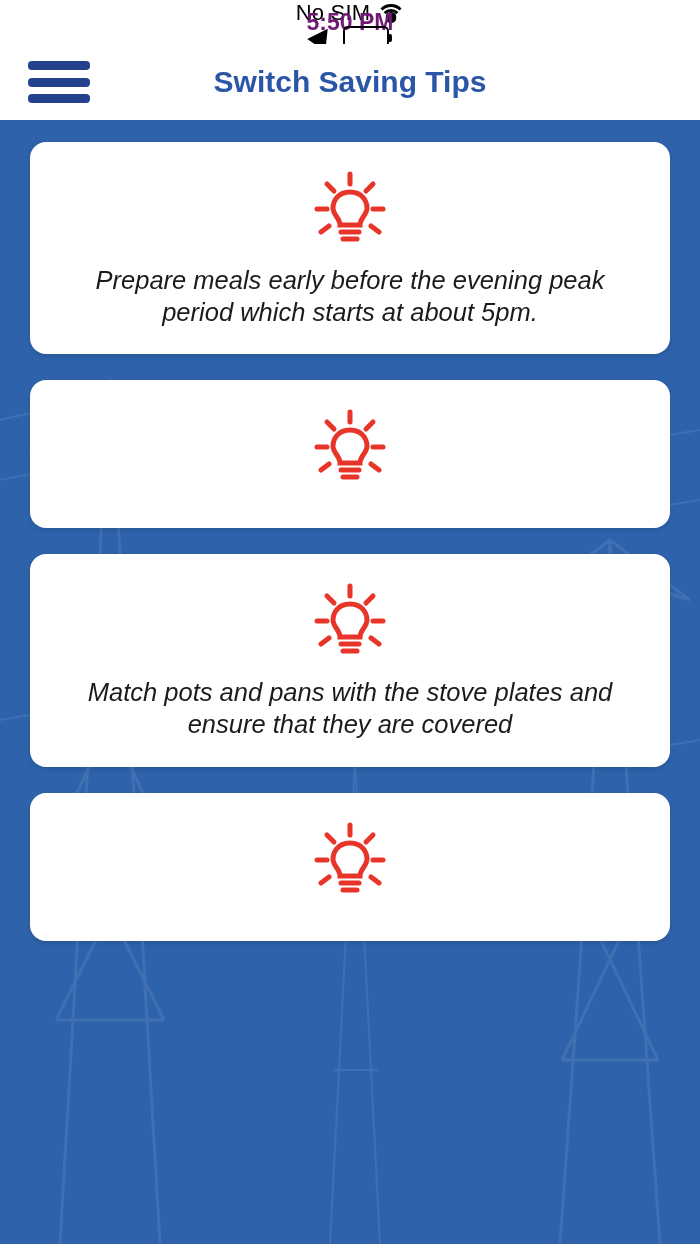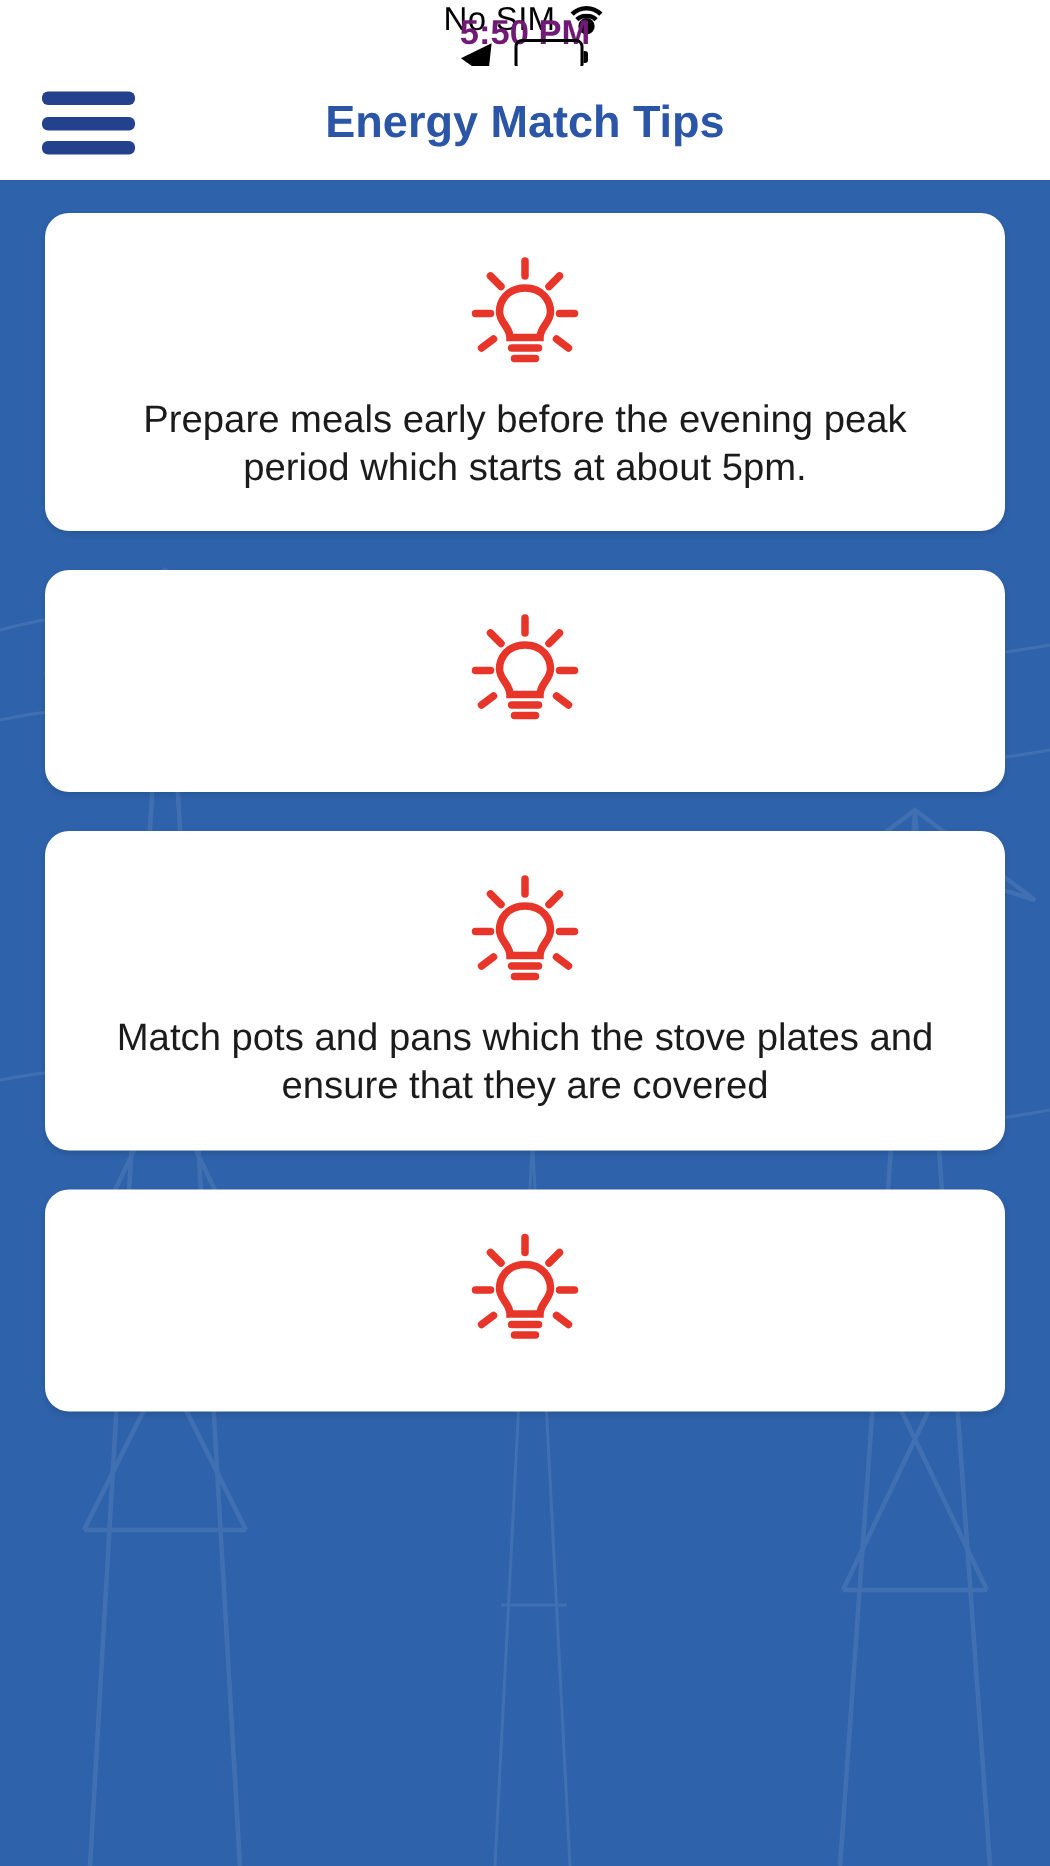--- a/index.html
+++ b/index.html
@@ -177,20 +177,21 @@
     height: 100%;
     overflow: hidden;
   }
   .card {
     background: #ffffff;
     border-radius: 16px;
     margin-bottom: 26px;
     padding: 22px 20px 26px 20px;
     box-sizing: border-box;
     box-shadow: 0 2px 4px rgba(0,0,0,0.12);
+    font-style: italic;
   }
   .card-icon {
     display: flex;
     justify-content: center;
     margin-bottom: 14px;
   }
   .card-text {
     font-size: 25.5px;
     line-height: 1.26;
     color: #1b1b1b;
@@ -221,21 +222,21 @@
       </span>
     </div>
   </div>
 
   <div class="nav-bar">
     <div class="hamburger">
       <span></span>
         <span></span>
         <span></span>
     </div>
-    <div class="nav-title">Energy Match Tips</div>
+    <div class="nav-title">Switch Saving Tips</div>
   </div>
 
   <div class="content">
 
     <svg class="bg-art" viewBox="0 0 700 1124" preserveAspectRatio="xMidYMid slice">
       <g stroke="#ffffff" stroke-width="3" fill="none" opacity="0.55">
         <path d="M60 1124 L110 260 L160 1124"></path>
         <path d="M110 260 L30 330 L110 300 L190 330 Z"></path>
         <path d="M70 520 L150 520 M64 700 L156 700 M56 900 L164 900"></path>
         <path d="M70 520 L156 700 M150 520 L64 700 M64 700 L164 900 M156 700 L56 900"></path>
@@ -302,21 +303,21 @@
               <path d="M10 45 L20 45"></path>
               <path d="M76 45 L66 45"></path>
               <path d="M14 68 L22 62"></path>
               <path d="M72 68 L64 62"></path>
               <path d="M43 28 C 31 28, 26 37, 26 44 C 26 51, 33 54, 33 61 L53 61 C 53 54, 60 51, 60 44 C 60 37, 55 28, 43 28 Z"></path>
               <path d="M34 68 L52 68"></path>
               <path d="M36 75 L50 75"></path>
             </g>
           </svg>
         </div>
-        <div class="card-text">Match pots and pans which the stove plates and ensure that they are covered</div>
+        <div class="card-text">Match pots and pans with the stove plates and ensure that they are covered</div>
       </div>
 
       <div class="card">
         <div class="card-icon">
           <svg width="86" height="86" viewBox="0 0 86 86">
             <g stroke="#e8352a" stroke-width="5" stroke-linecap="round" fill="none">
               <path d="M43 10 L43 20"></path>
               <path d="M20 20 L27 27"></path>
               <path d="M66 20 L59 27"></path>
               <path d="M10 45 L20 45"></path>

